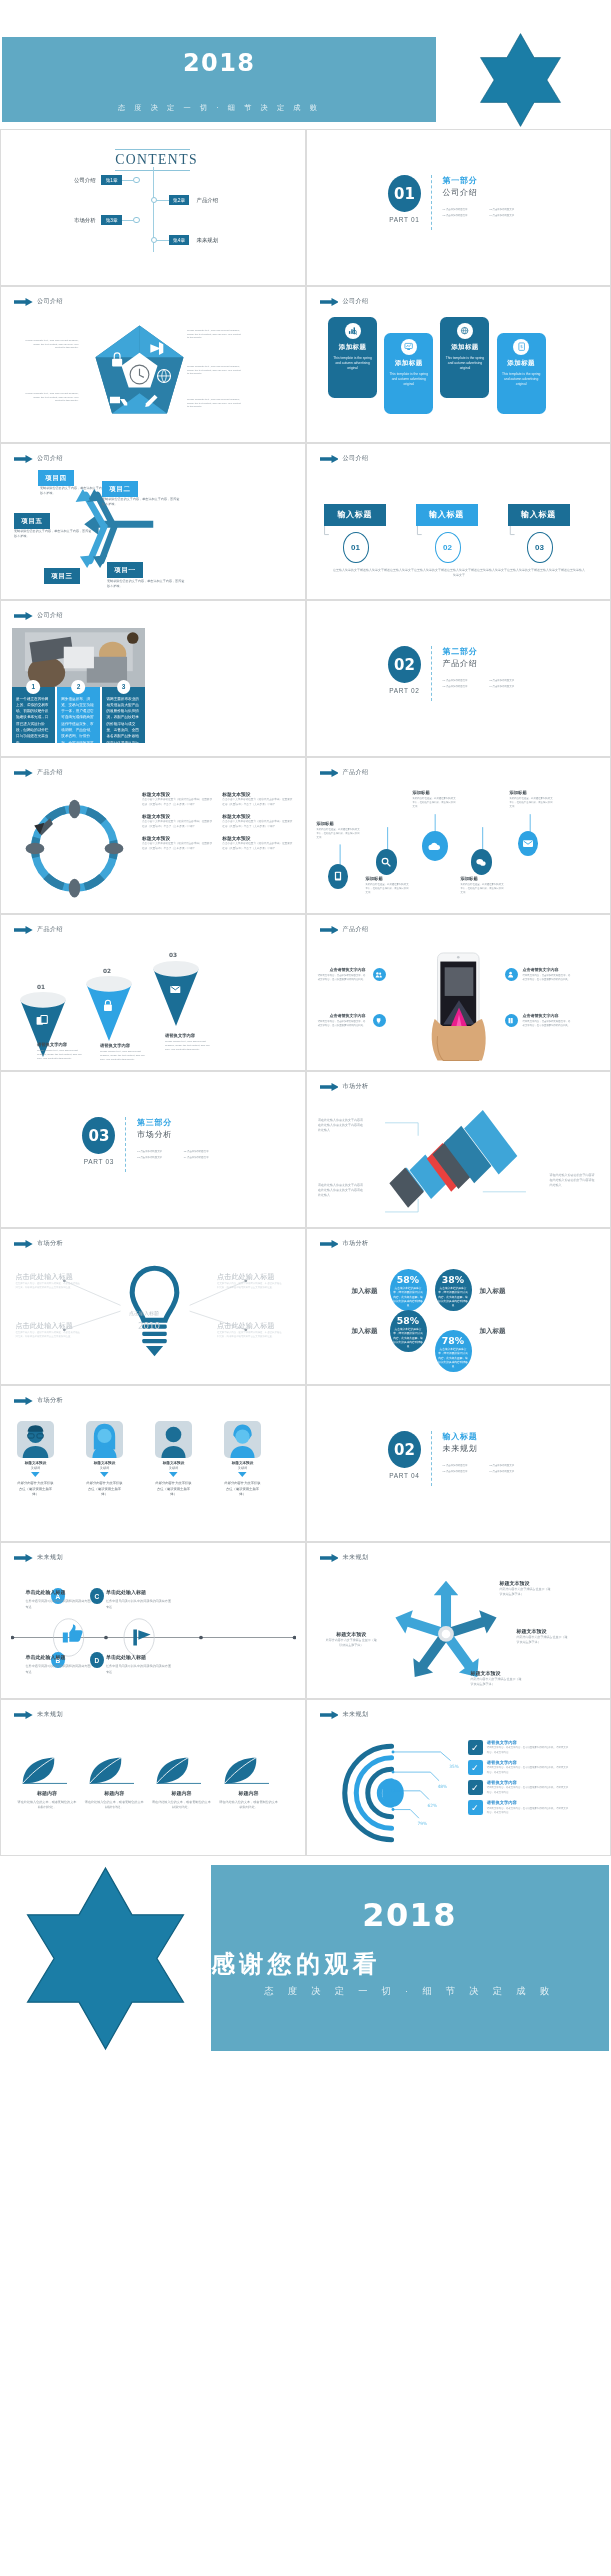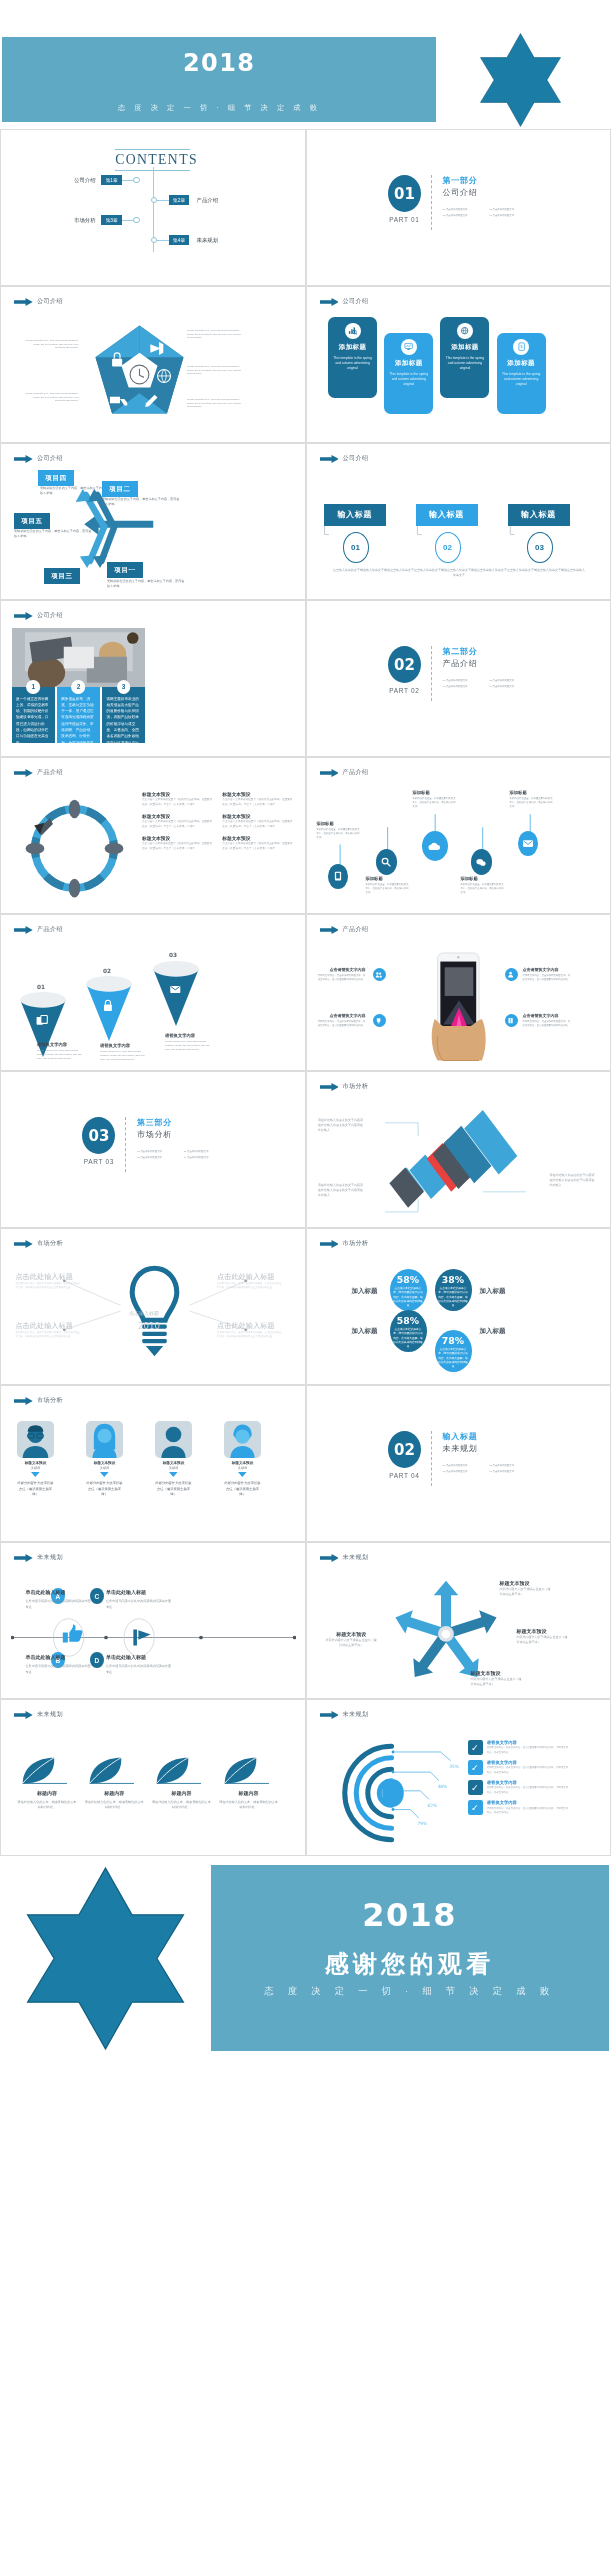--- a/index.html
+++ b/index.html
@@ -121,21 +121,21 @@
   .ck-b{width:15px;height:15px;border-radius:2.2px;display:flex;align-items:center;justify-content:center;color:#fff;font-size:9.3px;}
   .ck-t{font-size:4.3px;font-weight:bold;color:#2f8fd0;}
   .ck-p{font-size:2.4px;color:#9aa3ab;line-height:1.8;width:83px;margin-top:1.4px;}
 
   
   .footer{position:relative;width:611px;height:275px;background:#fff;}
   .f-star{position:absolute;left:24.5px;top:8.6px;width:161px;height:187px;}
   .f-band{position:absolute;left:211px;top:9.3px;width:398px;height:186px;background:#60a9c4;}
   .f-year{position:absolute;left:211px;right:2.9px;top:40px;text-align:center;color:#fff;
     font-size:32px;font-weight:bold;font-family:"DejaVu Sans",sans-serif;letter-spacing:1.4px;}
-  .f-title{position:absolute;left:211px;right:2.9px;top:92px;text-align:center;color:#fff;
+  .f-title{position:absolute;left:211px;right:2.9px;top:92px;text-align:left;color:#fff;
     font-size:24px;font-weight:bold;letter-spacing:4.3px;}
   .f-sub{position:absolute;left:211px;right:2.9px;top:129px;text-align:center;color:#e3f0f5;
     font-size:9.3px;letter-spacing:5.8px;}
 </style>
 </head>
 <body>
 
 <div class="page">
 
   <div class="hero">

